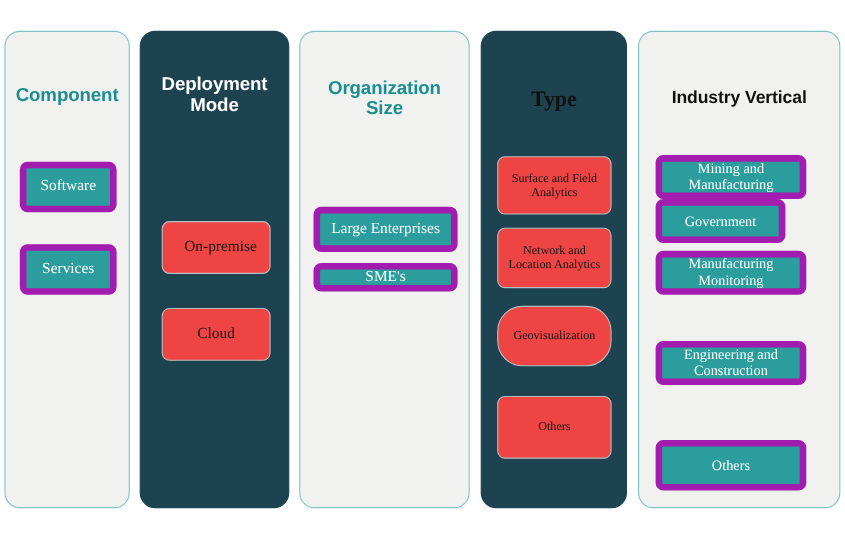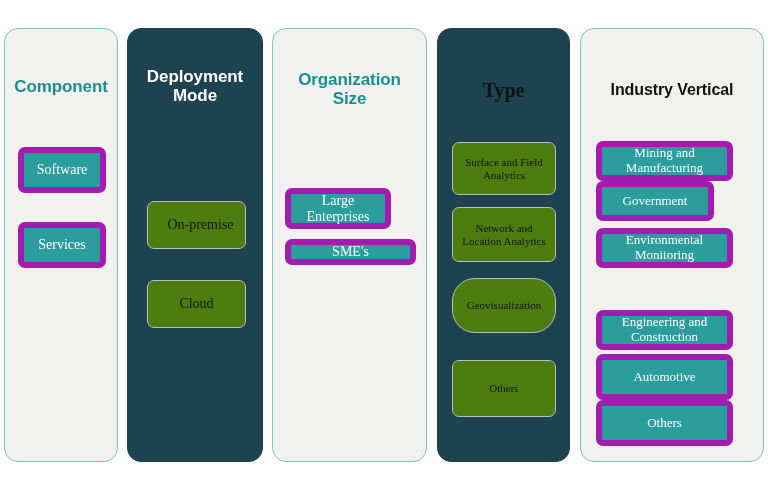--- a/index.html
+++ b/index.html
@@ -62,21 +62,21 @@
     font-family: "Liberation Serif", serif;
     line-height: 1.12;
     padding: 2px 4px;
   }
   .chip.teal {
     background: #2a9d9c;
     color: #ffffff;
     border: 6px solid #a21caf;
   }
   .chip.grey {
-    background: #4d7c0f;
+    background: #ef4444;
     color: #141414;
     border: 1px solid #b9bfbe;
   }
   .chip span { display: block; width: 100%; }
 
   
   #col-component      { left: 4px;   width: 114px; }
   #col-deployment     { left: 127px; width: 136px; }
   #col-orgsize        { left: 272px; width: 155px; }
   #col-type           { left: 437px; width: 133px; }
@@ -113,21 +113,21 @@
       <span>Cloud</span>
     </div>
   </div>
 
   <div class="column light" id="col-orgsize">
     <div class="col-title title-teal" style="top:41px; font-size:17px;">
       <div>Organization</div>
       <div>Size</div>
     </div>
 
-    <div class="chip teal" style="left:12px; top:159px; width:106px; height:41px; font-size:14px;">
+    <div class="chip teal" style="left:12px; top:159px; width:131px; height:41px; font-size:14px;">
       <span>Large Enterprises</span>
     </div>
 
     <div class="chip teal" style="left:12px; top:210px; width:131px; height:26px; font-size:14px;">
       <span>SME's</span>
     </div>
   </div>
 
   <div class="column dark" id="col-type">
     <div class="col-title title-black title-serif" style="top:50px; font-size:20px;">Type</div>
@@ -154,30 +154,27 @@
 
     <div class="chip teal" style="left:15px; top:112px; width:137px; height:40px; font-size:13px;">
       <span>Mining and Manufacturing</span>
     </div>
 
     <div class="chip teal" style="left:15px; top:152px; width:118px; height:40px; font-size:13px;">
       <span>Government</span>
     </div>
 
     <div class="chip teal" style="left:15px; top:199px; width:137px; height:40px; font-size:13px;">
-      <span>Environmental Monitoring</span>
+      <span>Manufacturing Monitoring</span>
     </div>
 
 
     <div class="chip teal" style="left:15px; top:281px; width:137px; height:40px; font-size:13px;">
       <span>Engineering and Construction</span>
     </div>
 
-    <div class="chip teal" style="left:15px; top:325px; width:137px; height:46px; font-size:13px;">
-      <span>Automotive</span>
-    </div>
 
     <div class="chip teal" style="left:15px; top:371px; width:137px; height:46px; font-size:13px;">
       <span>Others</span>
     </div>
   </div>
 
 </div>
 
 </body></html>

